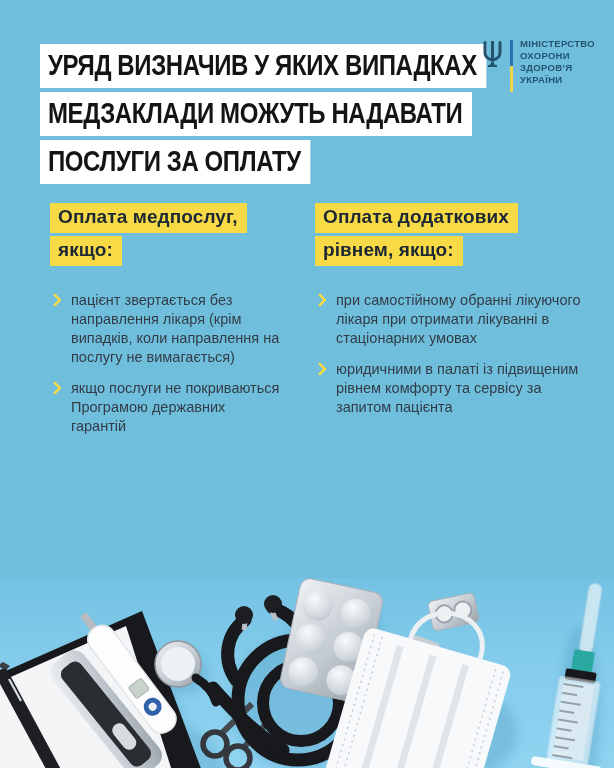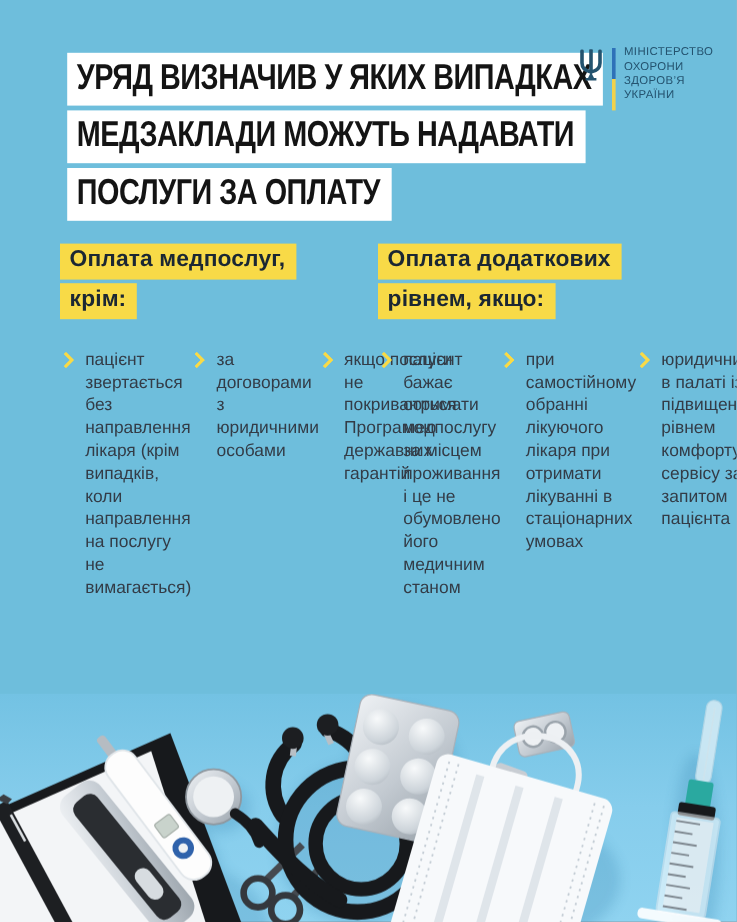--- a/index.html
+++ b/index.html
@@ -4,47 +4,47 @@
 <style>
   html,body{margin:0;padding:0;background:#9db6c2;}
   .page{
     position:relative;width:614px;height:768px;overflow:hidden;
     background:#6ebedc;
     font-family:"Liberation Sans", sans-serif;
     -webkit-font-smoothing:antialiased;
   }
 
   
-  .title-block{position:absolute;left:56px;top:44px;text-align:right;}
+  .title-block{position:absolute;left:40px;top:44px;text-align:right;}
   .title-bar{
     display:table;white-space:nowrap;background:#ffffff;color:#141414;
     font-weight:700;font-size:30px;line-height:1;letter-spacing:-0.5px;
     padding:6px 12px 8px 10px;margin-bottom:4px;
     transform:scaleX(0.80);transform-origin:left center;
   }
 
   
   .logo{position:absolute;left:482px;top:38px;display:flex;align-items:flex-start;gap:7px;}
   .logo svg{display:block;margin-top:3px;}
   .logo-divider{width:3px;height:52px;margin-top:2px;
     background:linear-gradient(#2e71b8 0 50%, #f2d24b 50% 100%);}
-  .logo-text{font-size:9.5px;font-weight:400;line-height:1.28;color:#24536f;
+  .logo-text{font-size:9.5px;font-weight:700;line-height:1.28;color:#24536f;
     letter-spacing:0.3px;text-transform:uppercase;}
 
   
   .col{position:absolute;top:203px;}
   .col-left{left:50px;width:232px;}
   .col-right{left:287px;width:282px;margin-left:28px;}
   .col-heading{margin-bottom:17px;}
   .hl-line{
     display:inline-block;background:#f8da47;color:#1b2733;
     font-weight:700;font-size:19px;line-height:1;
     padding:4px 9px 7px 8px;margin-bottom:3px;letter-spacing:0.1px;text-align:right;
   }
-  .bullets{display:flex;margin-top:22px;}
+  .bullets{display:flex;flex-direction:column;gap:12px;margin-top:22px;}
   .bullet{display:flex;align-items:flex-start;}
   .bullet-marker-box{flex:0 0 21px;padding-top:4px;}
   .chevron{
     display:block;width:7px;height:7px;
     border-top:3.5px solid #f8da47;border-right:3.5px solid #f8da47;
     transform:rotate(45deg);border-radius:1px;
   }
   .bullet-text{font-size:14.5px;line-height:19px;color:#333c47;font-weight:500;}
 
   
@@ -76,56 +76,44 @@
       <div>МІНІСТЕРСТВО</div>
       <div>ОХОРОНИ</div>
       <div>ЗДОРОВ’Я</div>
       <div>УКРАЇНИ</div>
     </div>
   </div>
 
   <div class="col col-left">
     <div class="col-heading">
       <span class="hl-line">Оплата медпослуг,</span><br>
-      <span class="hl-line">крім:</span>
+      <span class="hl-line">якщо:</span>
     </div>
     <div class="bullets">
       <div class="bullet">
         <span class="bullet-marker-box">
             <span class="chevron"></span>
           </span>
         <span class="bullet-text">пацієнт звертається без направлення лікаря (крім випадків, коли направлення на послугу не вимагається)</span>
-      </div>
-      <div class="bullet">
-        <span class="bullet-marker-box">
-            <span class="chevron"></span>
-          </span>
-        <span class="bullet-text">за договорами з юридичними особами</span>
       </div>
       <div class="bullet">
         <span class="bullet-marker-box">
             <span class="chevron"></span>
           </span>
         <span class="bullet-text">якщо послуги не покриваються Програмою державних гарантій</span>
       </div>
     </div>
   </div>
 
   <div class="col col-right">
     <div class="col-heading">
       <span class="hl-line">Оплата додаткових</span><br>
       <span class="hl-line">рівнем, якщо:</span>
     </div>
     <div class="bullets">
-      <div class="bullet">
-        <span class="bullet-marker-box">
-            <span class="chevron"></span>
-          </span>
-        <span class="bullet-text">пацієнт бажає отримати медпослугу за місцем проживання і це не обумовлено його медичним станом</span>
-      </div>
       <div class="bullet">
         <span class="bullet-marker-box">
             <span class="chevron"></span>
           </span>
         <span class="bullet-text">при самостійному обранні лікуючого лікаря при отримати лікуванні в стаціонарних умовах</span>
       </div>
       <div class="bullet">
         <span class="bullet-marker-box">
             <span class="chevron"></span>
           </span>

